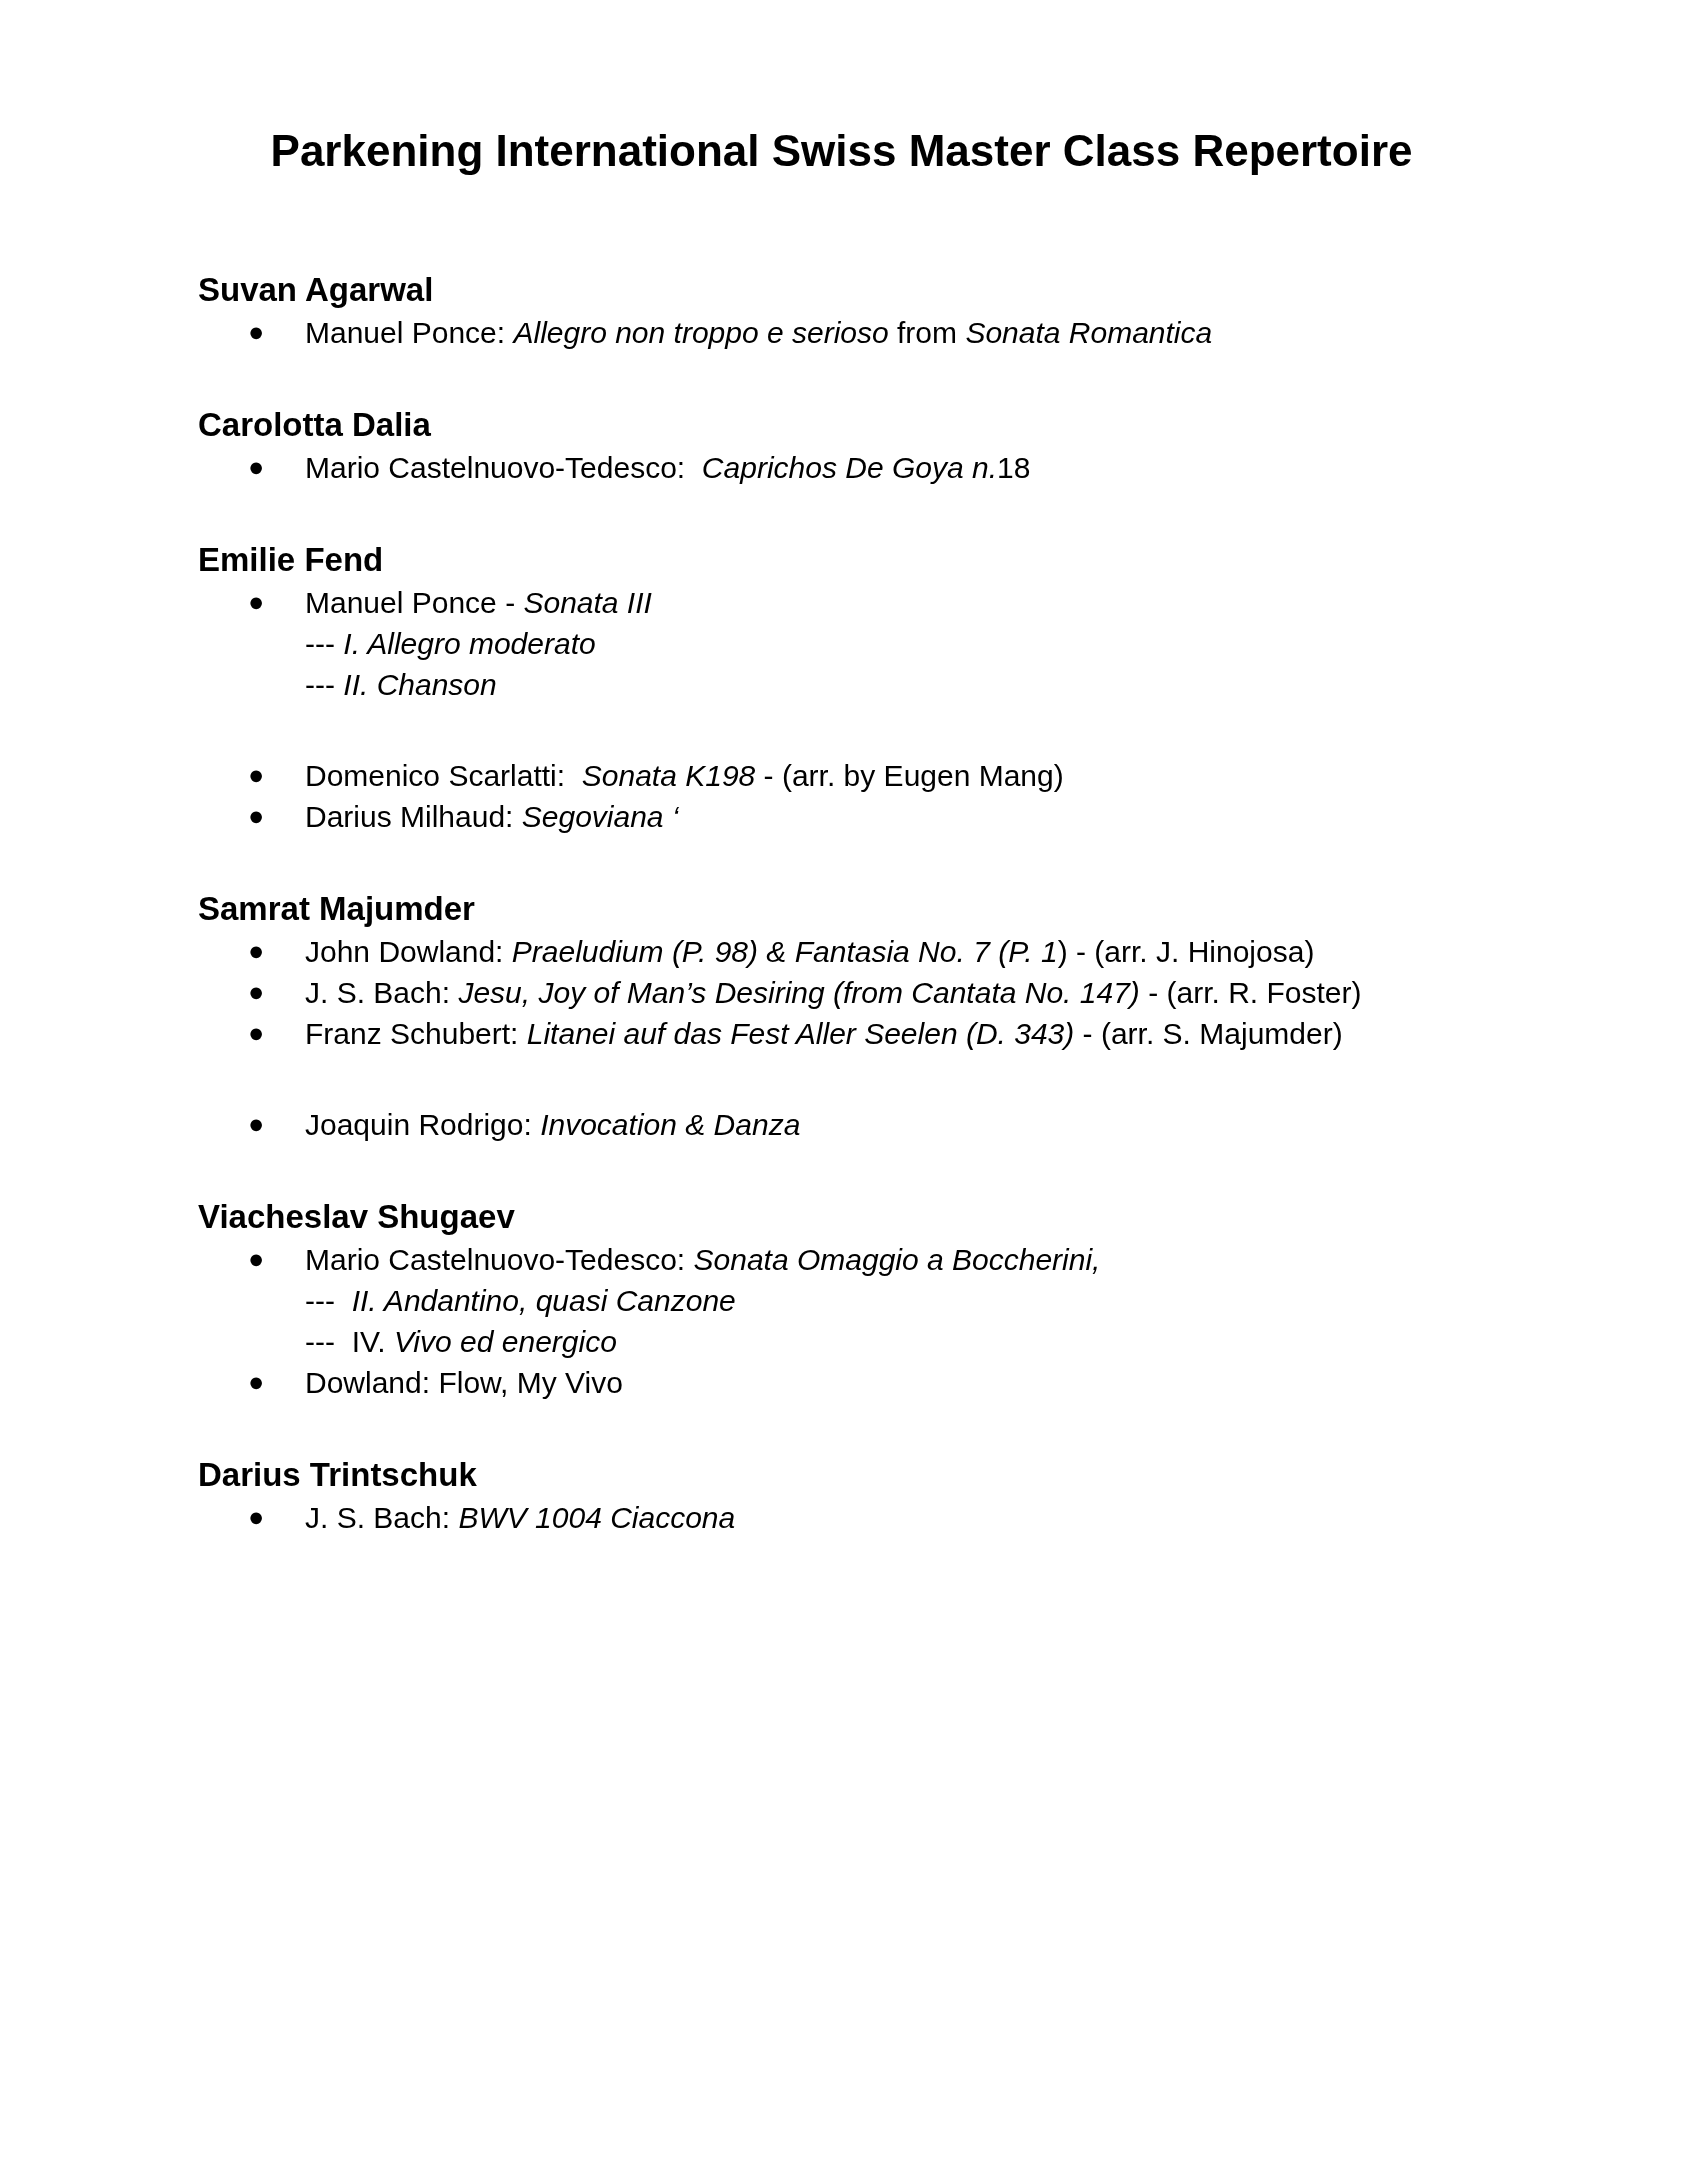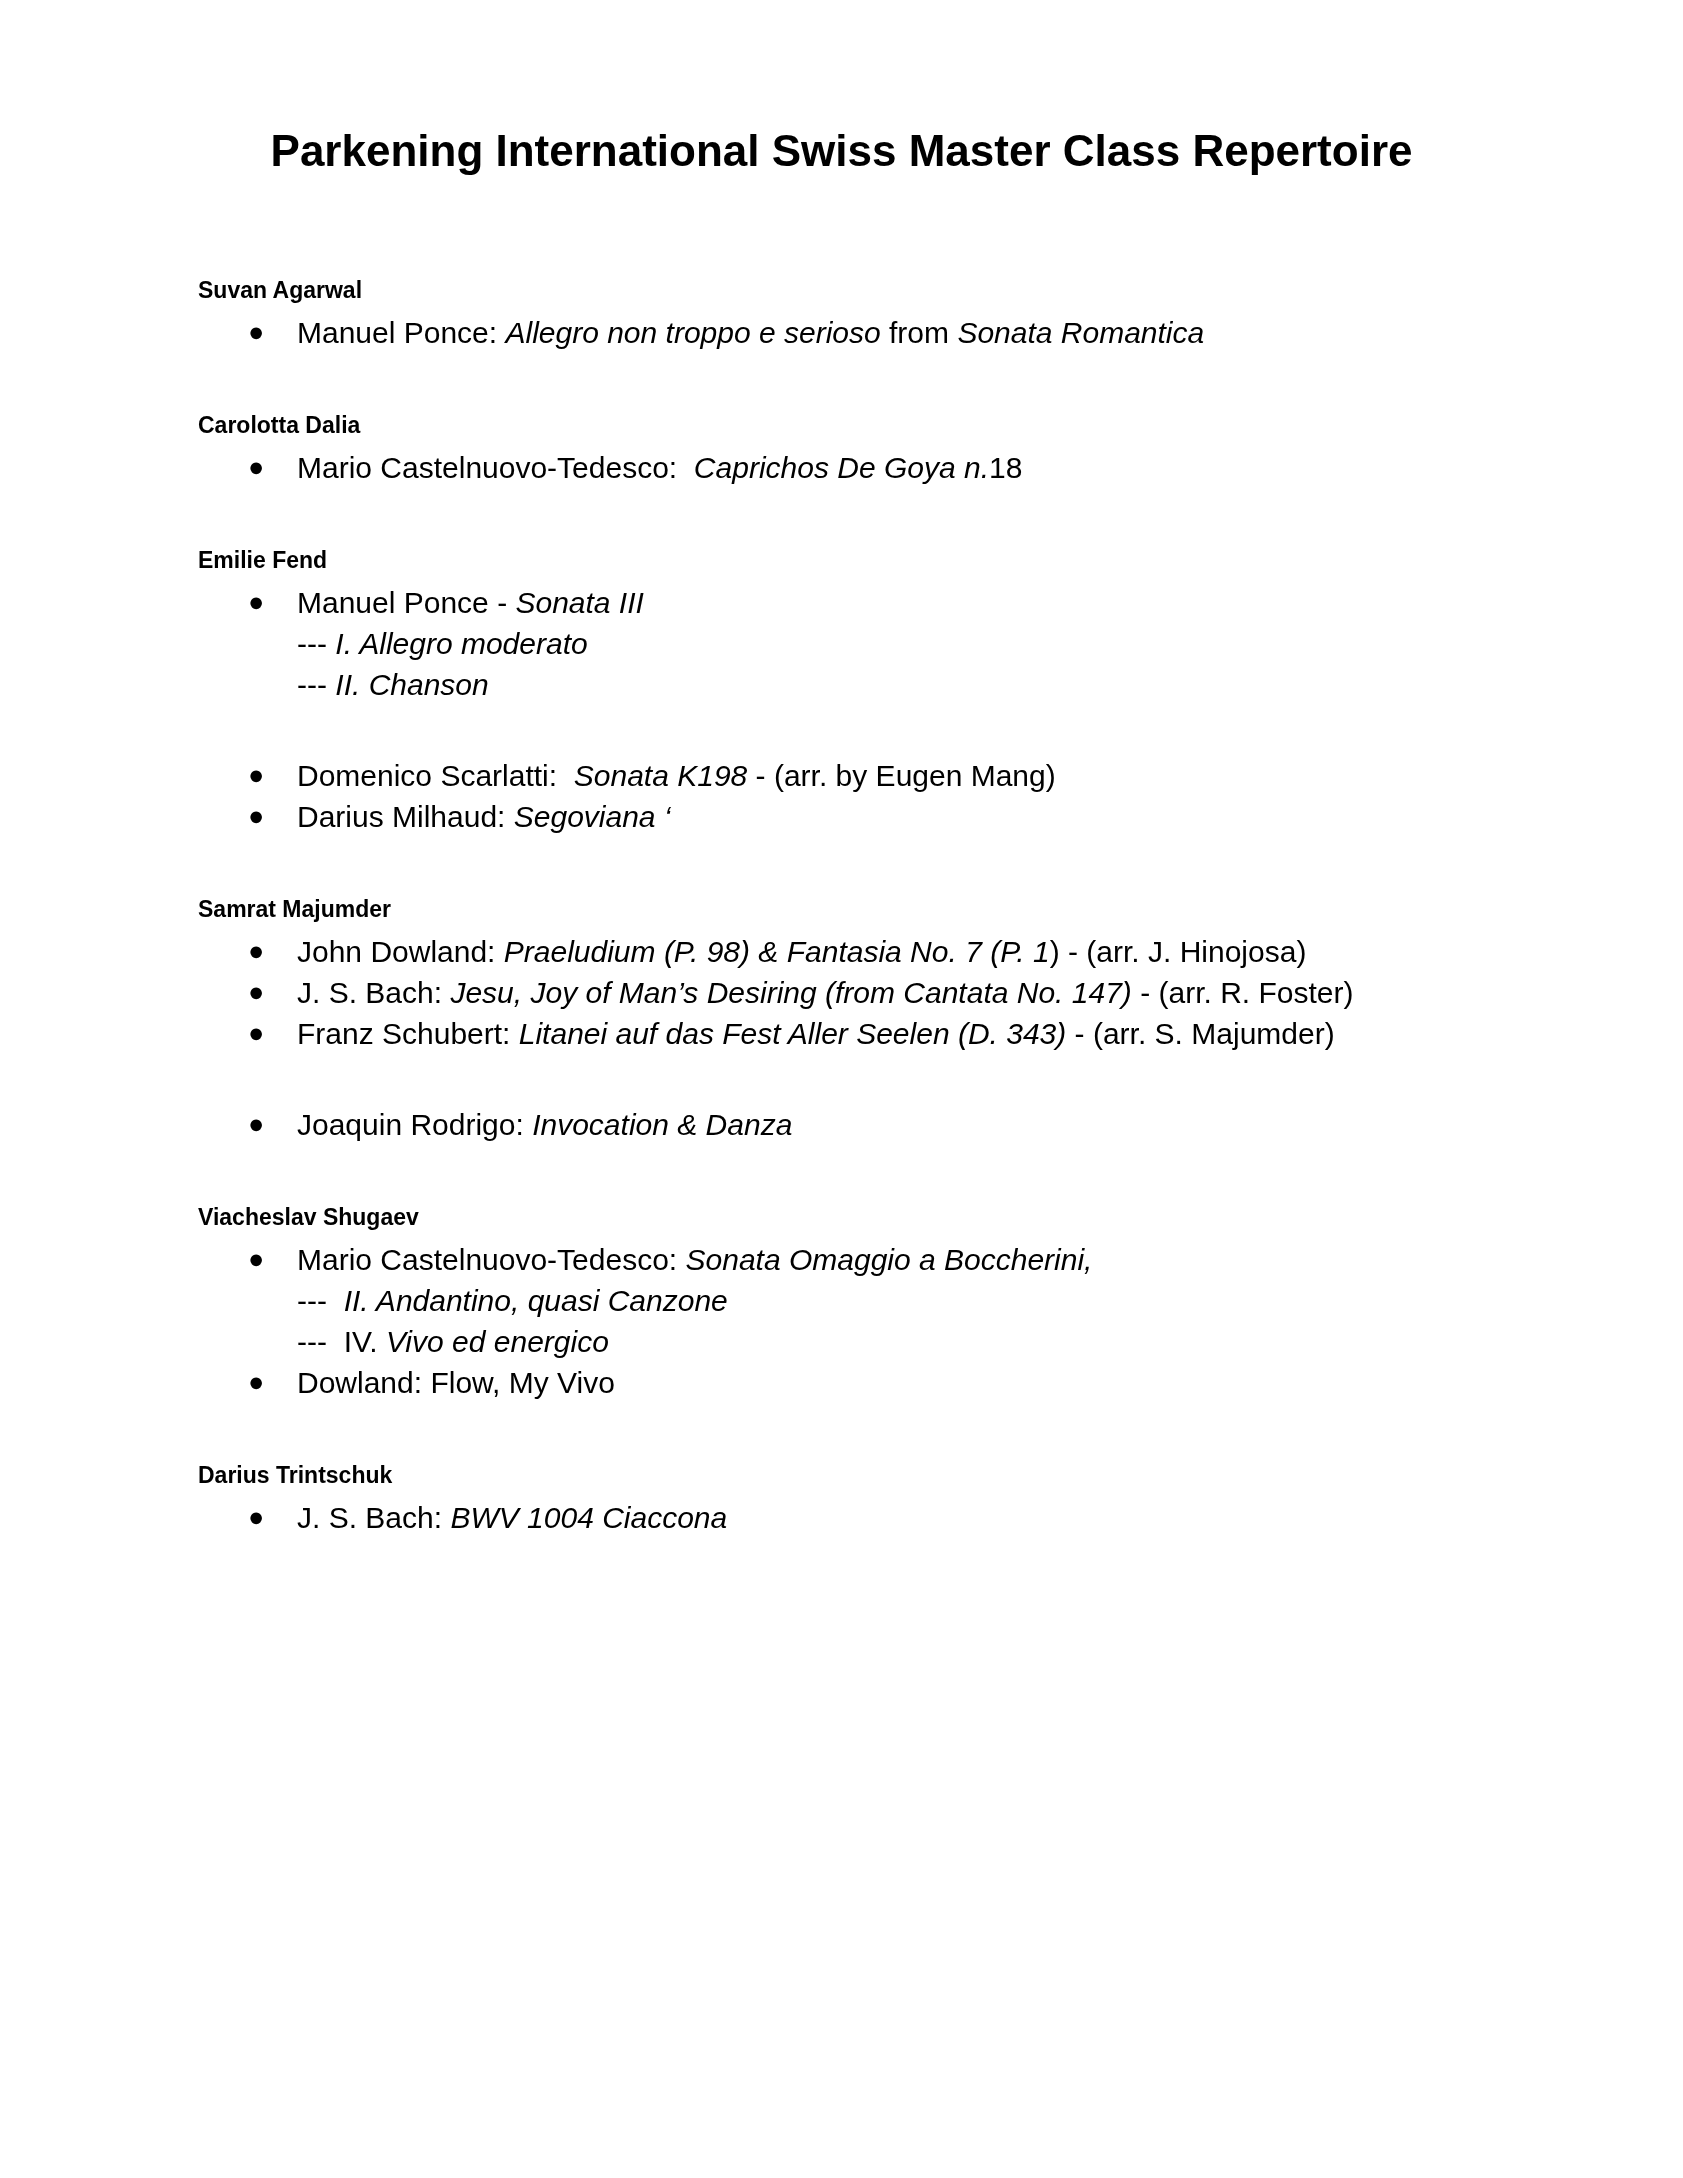--- a/index.html
+++ b/index.html
@@ -18,39 +18,39 @@
     margin: 0 0 87px 0;
     font-size: 44px;
     font-weight: 700;
     line-height: 61px;
     text-align: center;
     white-space: nowrap;
   }
   .section { margin: 0 0 50px 0; }
   .performer {
     margin: 0;
-    font-size: 23px;
+    font-size: 33px;
     font-weight: 700;
     line-height: 44px;
   }
   .rep-list { list-style: none; margin: 0; padding: 0; }
   .rep-item {
     position: relative;
     padding-left: 99px;
     font-size: 30px;
     line-height: 41px;
   }
   .bullet {
     position: absolute;
     left: 50px;
     top: 0;
     font-size: 27px;
     line-height: 41px;
   }
-  .line { white-space: pre; }
+  .line { white-space: pre; margin-left: 8px; }
   .it { font-style: italic; }
 </style>
 </head>
 <body>
 
 <div class="page">
 
   <h1 class="doc-title">Parkening International Swiss Master Class Repertoire</h1>
 
   <div class="section">

